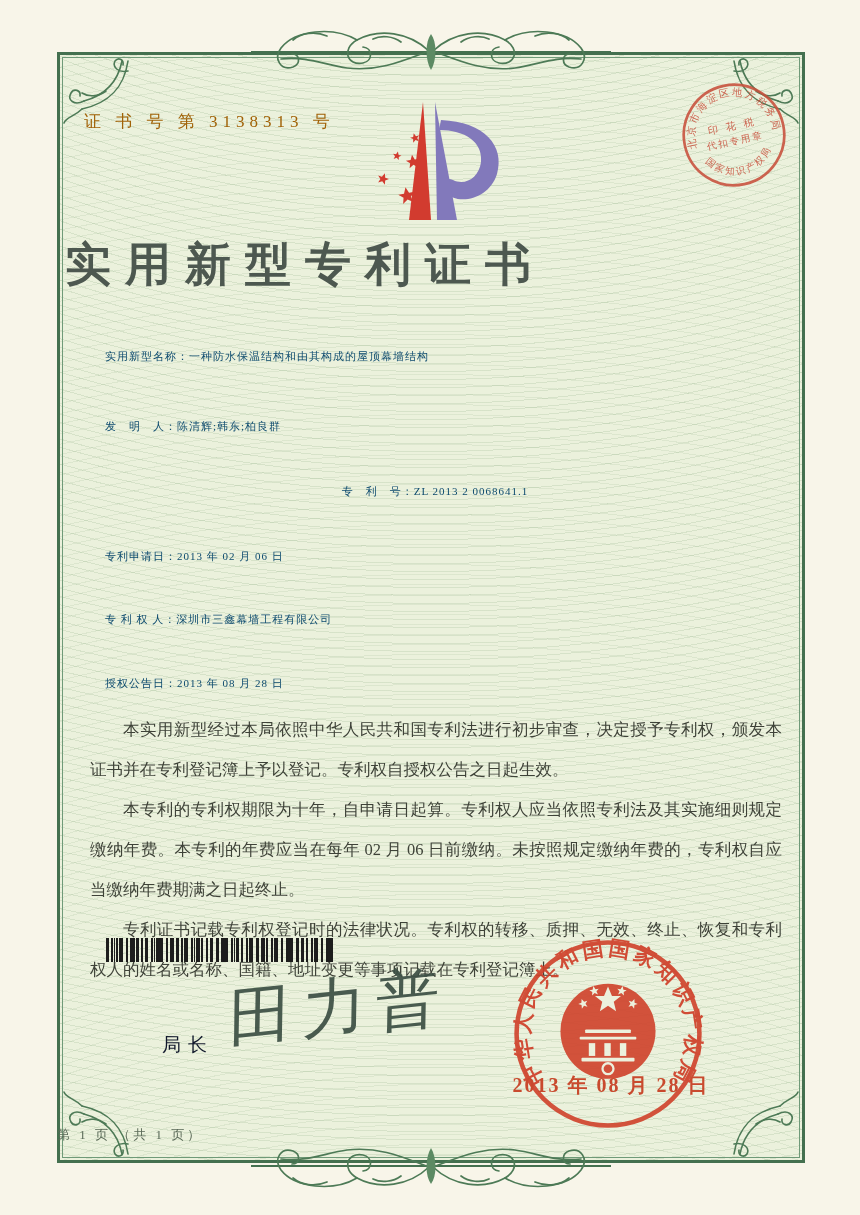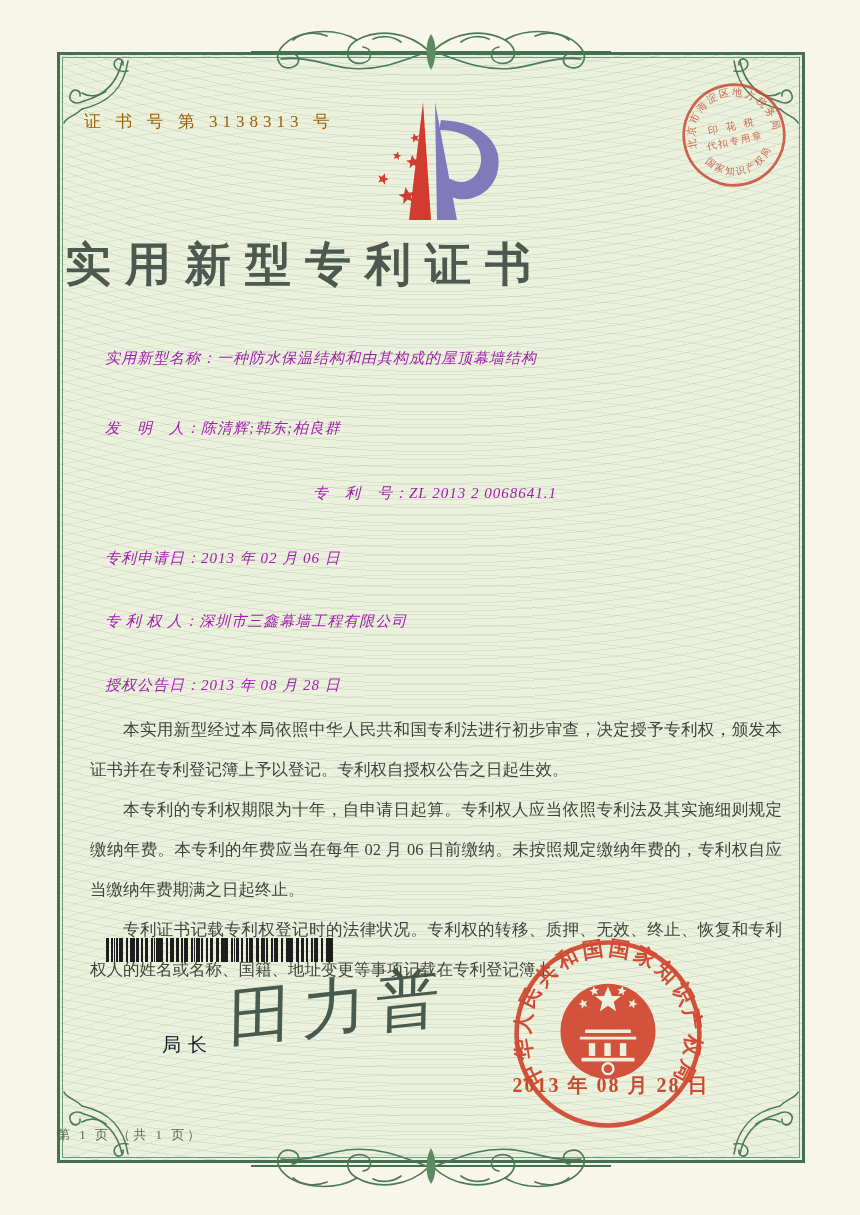--- a/index.html
+++ b/index.html
@@ -19,21 +19,21 @@
   }
   .frame-inner{position:absolute;inset:2px;border:1px solid #6f9a78;}
   .ornament{position:absolute;pointer-events:none;}
   .cert-number{
     position:absolute;left:84px;top:110px;font-size:17px;color:#a16207;letter-spacing:5px;
   }
   .title{
     position:absolute;left:57px;top:234px;width:748px;text-align:left;
     font-size:46px;font-weight:700;color:#4d5850;letter-spacing:14px;margin-left:8px;
   }
-  .field-row{position:absolute;left:105px;width:660px;font-size:15px;color:#a21caf;letter-spacing:1px;white-space:nowrap;font-style:italic;}
+  .field-row{position:absolute;left:105px;width:660px;font-size:11px;color:#0c4a6e;letter-spacing:1px;white-space:nowrap;}
   .field-label{display:inline;}
   .field-value{display:inline;}
   .paragraphs{
     position:absolute;left:90px;top:710px;width:692px;
     font-size:16.5px;color:#3e4238;line-height:40px;text-align:justify;
   }
   .paragraphs p{margin:0;text-indent:2em;}
   .barcode{
     position:absolute;left:106px;top:938px;width:228px;height:24px;
     background-image:

